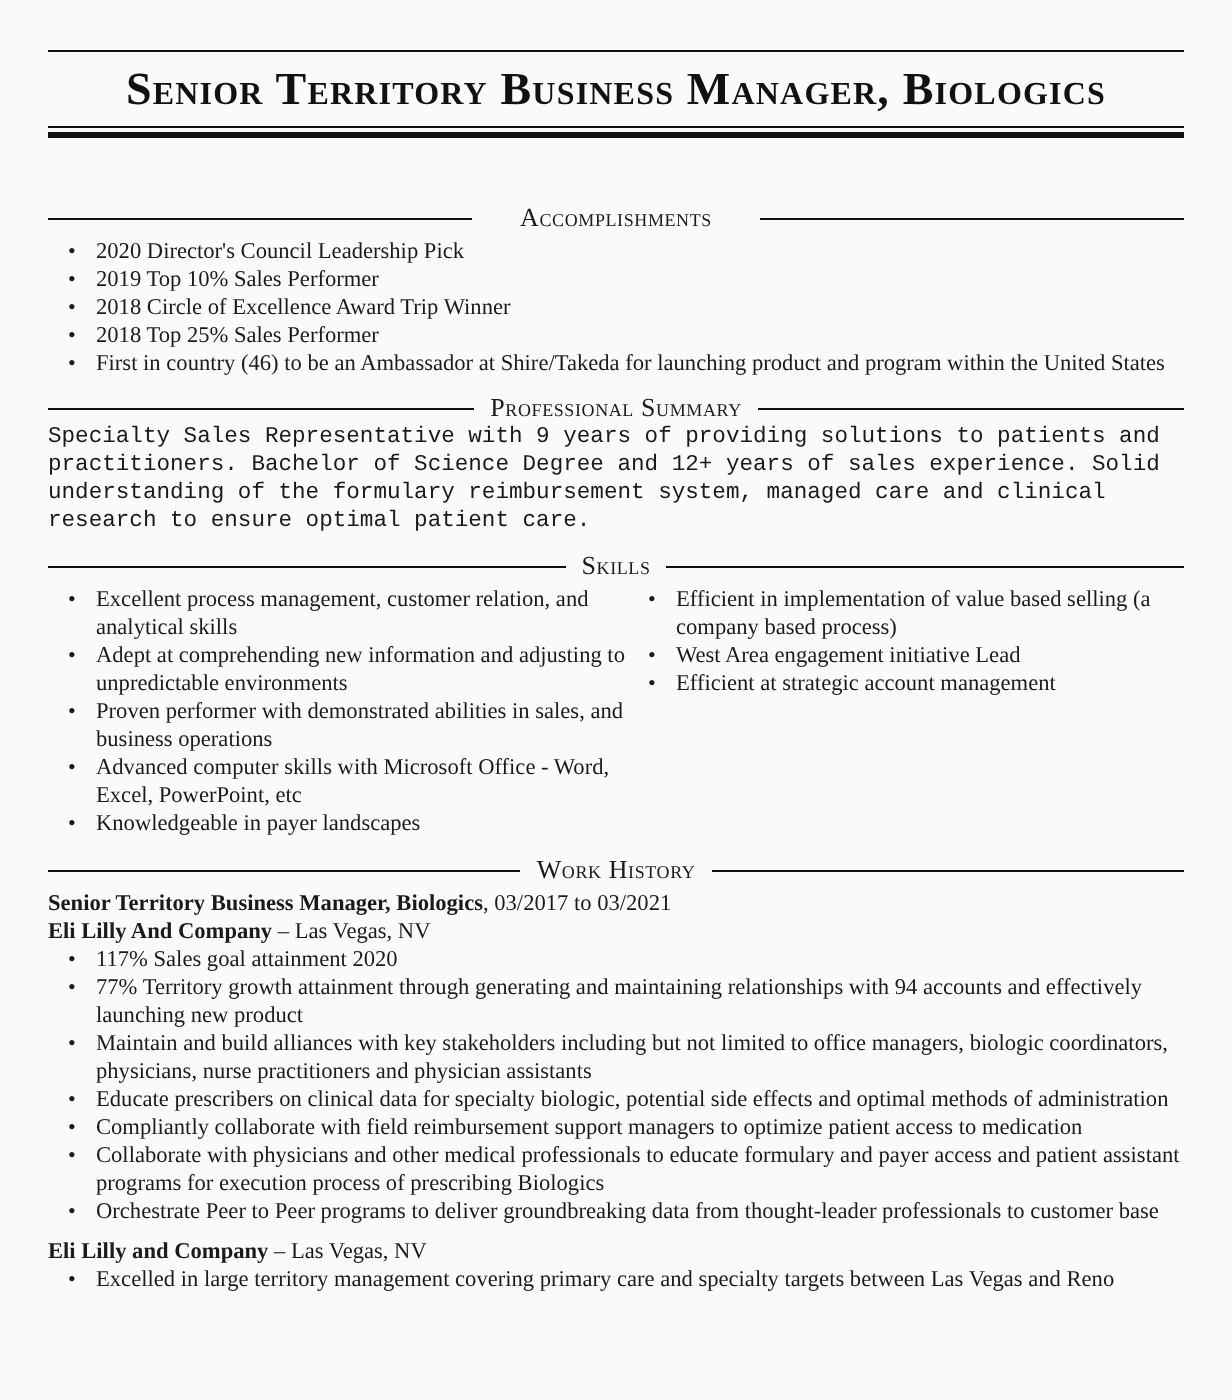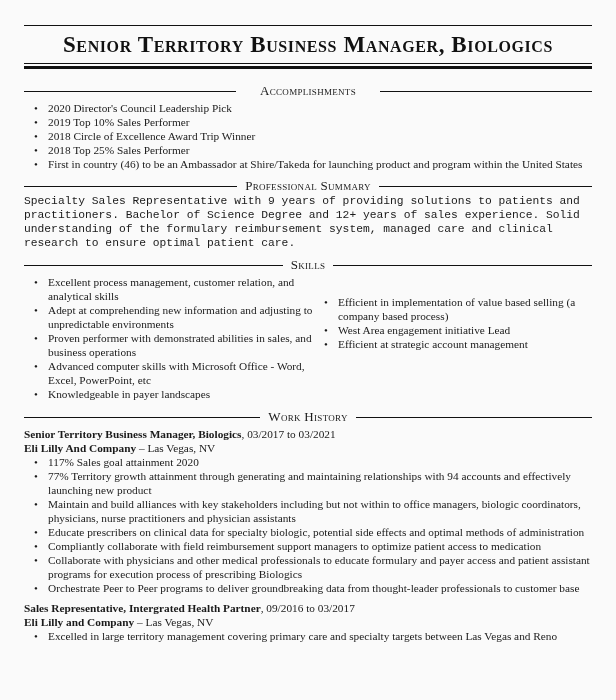--- a/index.html
+++ b/index.html
@@ -30,36 +30,36 @@
   }
   ul { margin: 0; padding-left: 0; list-style: none; }
   li { position: relative; padding-left: 24px; }
   li::before {
     content: "\2022"; position: absolute; left: 10px; top: 0; font-size: 11px;
   }
   .accomplishments { margin-top: 2px; }
   .summary { margin-top: 0; font-family: Liberation Mono, monospace; }
   .skills { display: flex; margin-top: 2px; }
   .skills .col-left { width: 290px; }
-  .skills .col-right { width: 278px; margin-top: 20px; }
+  .skills .col-right { width: 278px; }
   .job-title-line { margin-top: 2px; }
   .job-title { font-weight: bold; }
   .company { font-weight: bold; }
   .job + .job { margin-top: 6px; }
 </style>
 </head>
 <body>
 
 <div class="page">
   <div class="top-rule"></div>
   <div class="title">Senior Territory Business Manager, Biologics</div>
   <div class="double-rule"></div>
   <div class="double-rule thick"></div>
 
-  <div class="section-heading" style="margin-top:14px;gap:16px;">
+  <div class="section-heading" style="margin-top:32px;gap:16px;">
     <div class="line"></div>
     <div class="label">Accomplishments</div>
     <div class="line"></div>
   </div>
   <ul class="accomplishments">
     <li>2020 Director's Council Leadership Pick</li>
     <li>2019 Top 10% Sales Performer</li>
     <li>2018 Circle of Excellence Award Trip Winner</li>
     <li>2018 Top 25% Sales Performer</li>
     <li>First in country (46) to be an Ambassador at Shire/Takeda for launching product and program within the United States</li>
@@ -101,32 +101,29 @@
   <div class="job">
     <div class="job-title-line">
       <span class="job-title">Senior Territory Business Manager, Biologics</span><span>, 03/2017 to 03/2021</span>
     </div>
     <div>
       <span class="company">Eli Lilly And Company</span><span> – Las Vegas, NV</span>
     </div>
     <ul>
       <li>117% Sales goal attainment 2020</li>
       <li>77% Territory growth attainment through generating and maintaining relationships with 94 accounts and effectively launching new product</li>
-      <li>Maintain and build alliances with key stakeholders including but not within to office managers, biologic coordinators, physicians, nurse practitioners and physician assistants</li>
+      <li>Maintain and build alliances with key stakeholders including but not limited to office managers, biologic coordinators, physicians, nurse practitioners and physician assistants</li>
       <li>Educate prescribers on clinical data for specialty biologic, potential side effects and optimal methods of administration</li>
       <li>Compliantly collaborate with field reimbursement support managers to optimize patient access to medication</li>
       <li>Collaborate with physicians and other medical professionals to educate formulary and payer access and patient assistant programs for execution process of prescribing Biologics</li>
       <li>Orchestrate Peer to Peer programs to deliver groundbreaking data from thought-leader professionals to customer base</li>
     </ul>
   </div>
 
   <div class="job">
-    <div class="job-title-line">
-      <span class="job-title">Sales Representative, Intergrated Health Partner</span><span>, 09/2016 to 03/2017</span>
-    </div>
     <div>
       <span class="company">Eli Lilly and Company</span><span> – Las Vegas, NV</span>
     </div>
     <ul>
       <li>Excelled in large territory management covering primary care and specialty targets between Las Vegas and Reno</li>
     </ul>
   </div>
 </div>
 
 </body></html>

